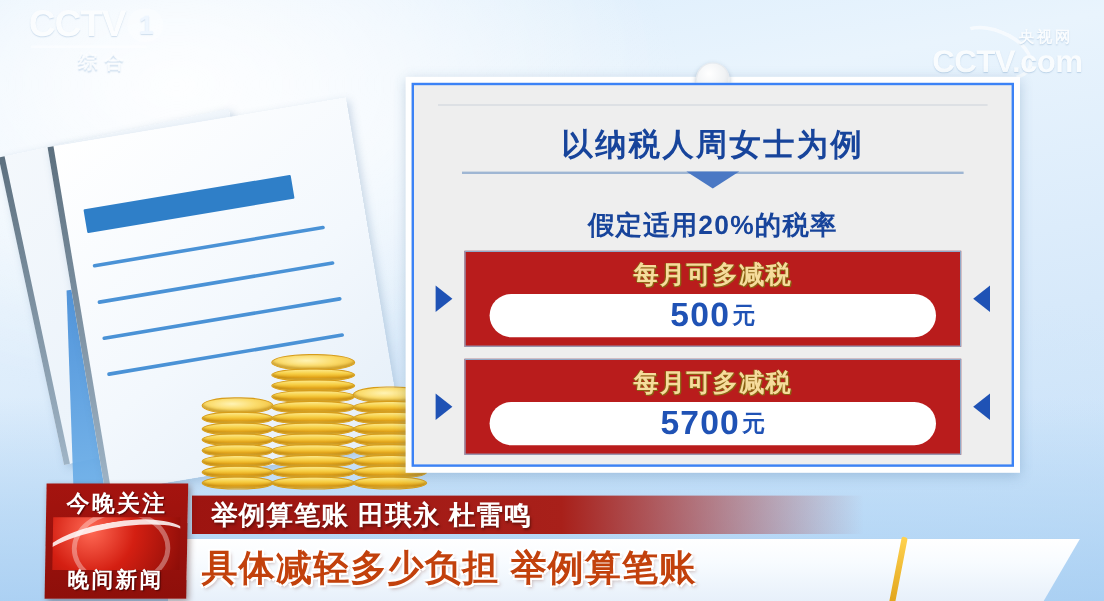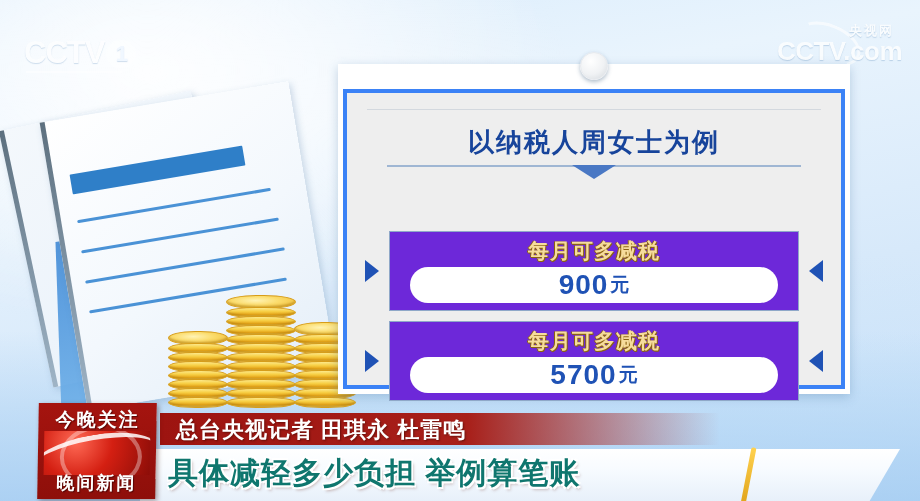--- a/index.html
+++ b/index.html
@@ -23,21 +23,21 @@
     background:radial-gradient(ellipse at 30% 30%, rgba(255,255,255,.85) 0%, rgba(255,255,255,0) 65%);
     filter:blur(6px);
   }
   .bg-band{
     position:absolute;left:0;bottom:0;width:100%;height:34%;
     background:linear-gradient(180deg, rgba(185,216,244,0) 0%, rgba(171,209,243,.55) 55%, rgba(160,202,241,.75) 100%);
   }
 
   
   .cctv1{
-    position:absolute;left:24px;top:36px;width:126px;height:58px;
+    position:absolute;left:24px;top:3px;width:126px;height:58px;
     opacity:.62;
   }
   .cctv1 .mark{
     font-size:31px;font-weight:bold;letter-spacing:-1px;color:#ffffff;
     text-shadow:0 1px 1px rgba(120,160,200,.55);
     font-family:"Liberation Sans",sans-serif;
     line-height:34px;
   }
   .cctv1 .one{
     display:inline-block;width:30px;height:28px;margin-left:2px;
@@ -115,21 +115,21 @@
     background:radial-gradient(ellipse at 42% 38%, #fff3b4 0%, #fbdc6c 42%, #eeb62a 100%);
   }
 
   
   .panel{
     position:absolute;left:338px;top:64px;width:512px;height:330px;
     background:#ffffff;
     box-shadow:0 3px 10px rgba(70,115,160,.30);
   }
   .panel-frame{
-    position:absolute;inset:5px;border:4px solid #3b82f6;background:#eeeeee;margin-top:20px;
+    position:absolute;inset:5px;border:2px solid #3b82f6;background:#eeeeee;
   }
   .panel-inner{
     position:absolute;inset:6px;background:#eeeeee;
   }
   .pin{
     position:absolute;left:50%;top:-12px;transform:translateX(-50%);
     width:26px;height:26px;border-radius:50%;
     background:radial-gradient(circle at 38% 32%, #ffffff 0%, #f0f2f4 55%, #d3d8dd 100%);
     box-shadow:0 2px 4px rgba(80,110,140,.45);
     border:1px solid #e7eaee;
@@ -159,21 +159,21 @@
   .row.r1{top:132px;}
   .row.r2{top:222px;}
   .arrow-l,.arrow-r{
     position:absolute;top:50%;transform:translateY(-50%);
     width:0;height:0;border-top:11px solid transparent;border-bottom:11px solid transparent;
   }
   .arrow-l{left:2px;border-left:14px solid #1f52b5;}
   .arrow-r{right:2px;border-right:14px solid #1f52b5;}
   .blue-box{
     position:absolute;left:26px;right:26px;top:0;bottom:0;
-    background:#6d28d9;border:1px solid #8fa8c8;box-sizing:border-box;
+    background:#b91c1c;border:1px solid #8fa8c8;box-sizing:border-box;
     padding-top:5px;
   }
   .box-label{
     text-align:center;font-size:21px;font-weight:bold;letter-spacing:1px;
     color:#f6dc9c;
     text-shadow:1px 1px 0 #8a6212, -1px 0 0 #8a6212, 0 1px 0 #8a6212;
   }
   .pill{
     position:absolute;left:20px;right:20px;bottom:7px;height:36px;
     background:#ffffff;border-radius:18px;
@@ -235,41 +235,42 @@
     box-shadow:0 -1px 3px rgba(90,130,170,.25);
     clip-path:polygon(0 0, 100% 0, 96% 100%, 0 100%);
   }
   .headline-slash{
     position:absolute;left:746px;top:46px;width:5px;height:58px;
     background:linear-gradient(180deg,#ffd250,#e0a31a);
     transform:rotate(11deg);border-radius:2px;
   }
   .headline-txt{
     position:absolute;left:168px;top:52px;
-    font-size:30px;font-weight:bold;letter-spacing:1px;color:#0f766e;
+    font-size:30px;font-weight:bold;letter-spacing:1px;color:#c2410c;
     text-shadow:
       -1.6px -1.6px 0 #ffffff, 1.6px -1.6px 0 #ffffff,
       -1.6px 1.6px 0 #ffffff, 1.6px 1.6px 0 #ffffff,
       2px 3px 3px rgba(120,60,50,.35);
   }
 </style>
 </head>
 <body>
 
 <div id="stage">
 
   <div class="bg"></div>
   <div class="bg-sheen"></div>
   <div class="bg-band"></div>
 
   <div class="cctv1">
     <div class="mark">
       <span>CCTV</span><span class="one">1</span>
     </div>
     <div class="rule"></div>
+    <div class="sub">综合</div>
   </div>
 
   <div class="cctvcom">
     <div class="swoosh"></div>
     <div class="cn">央视网</div>
     <div class="en">CCTV.com</div>
   </div>
 
   <div class="docs">
     <div class="doc back">
@@ -328,28 +329,29 @@
     <div class="pin"></div>
     <div class="panel-frame">
       <div class="panel-inner">
 
         <div class="panel-hairline"></div>
 
         <div class="panel-title">以纳税人周女士为例</div>
         <div class="title-rule"></div>
         <div class="title-arrow"></div>
 
+        <div class="panel-sub">假定适用20%的税率</div>
 
         <div class="row r1">
           <div class="arrow-l"></div>
           <div class="arrow-r"></div>
           <div class="blue-box">
             <div class="box-label">每月可多减税</div>
             <div class="pill">
-              <span class="amt">900</span>
+              <span class="amt">500</span>
               <span class="unit">元</span>
             </div>
           </div>
         </div>
 
         <div class="row r2">
           <div class="arrow-l"></div>
           <div class="arrow-r"></div>
           <div class="blue-box">
             <div class="box-label">每月可多减税</div>
@@ -362,21 +364,21 @@
 
       </div>
     </div>
   </div>
 
   <div class="lower">
     <div class="headline-bar"></div>
     <div class="headline-slash"></div>
 
     <div class="reporter-bar"></div>
-    <div class="reporter-txt">总台央视记者 田琪永 杜雷鸣</div>
+    <div class="reporter-txt">举例算笔账 田琪永 杜雷鸣</div>
 
     <div class="headline-txt">具体减轻多少负担 举例算笔账</div>
 
     <div class="badge">
       <div class="b-top">今晚关注</div>
       <div class="globe"></div>
       <div class="b-bot">晚间新闻</div>
     </div>
   </div>
 

